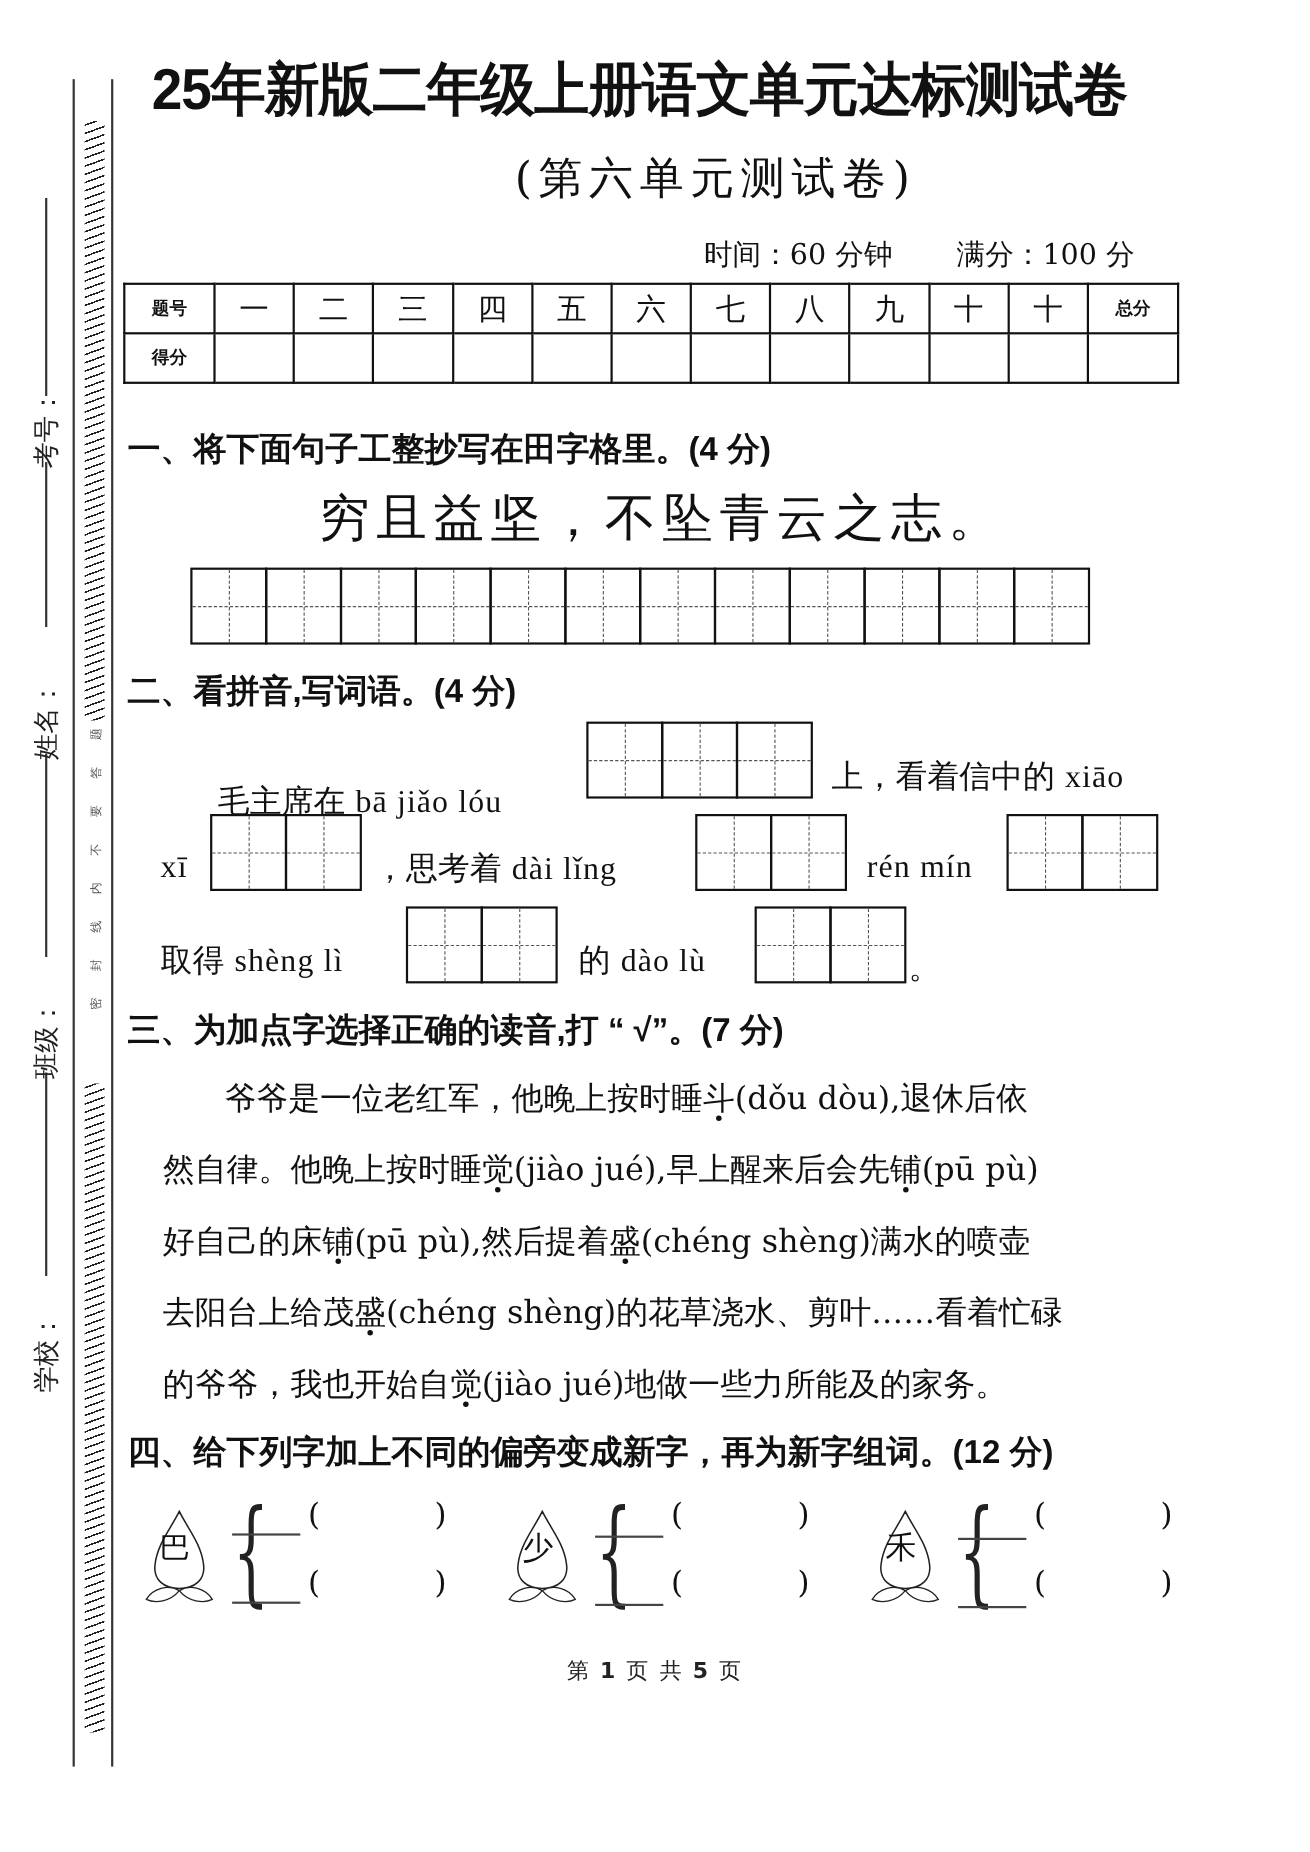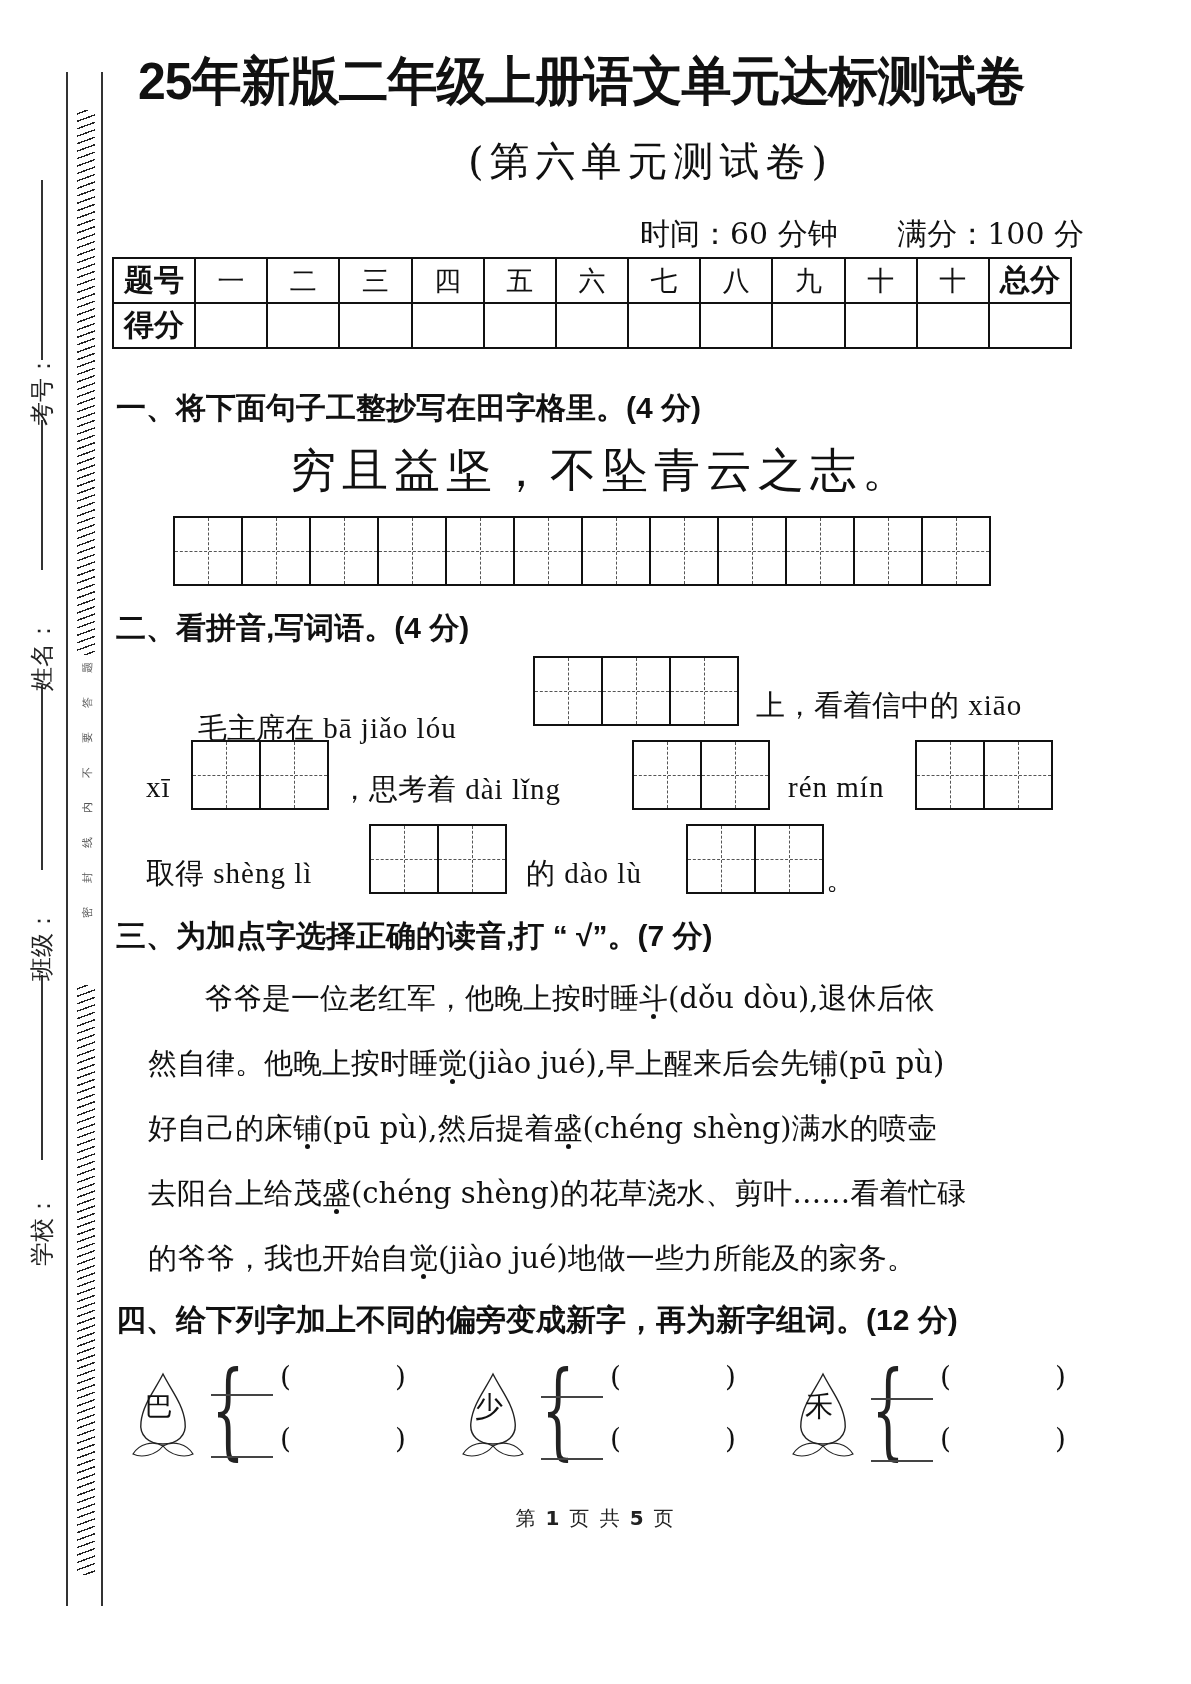--- a/index.html
+++ b/index.html
@@ -22,27 +22,27 @@
   .field-line { width: 2px; background: #333; }
   .field-label { transform: rotate(-90deg); white-space: nowrap; font-family: "DejaVu Sans", sans-serif;
                  font-size: 24px; color: #222; margin: 14px 0; }
 
   
   .main-title { position: absolute; left: 138px; top: 48px; width: 960px;
                 font-family: "Liberation Sans", "DejaVu Sans", sans-serif; font-weight: bold;
                 font-size: 50px; letter-spacing: -1px; transform: scaleY(1.05); white-space: nowrap; }
   .sub-title { position: absolute; left: 0; right: 0; margin-left: 110px; top: 134px; text-align: center;
                font-size: 40px; letter-spacing: 6px; }
-  .meta { position: absolute; top: 214px; left: 640px; font-size: 30px; white-space: nowrap; }
+  .meta { position: absolute; top: 214px; left: 640px; font-size: 26px; white-space: nowrap; }
   .meta span + span { margin-left: 50px; }
 
   
   .score-table { position: absolute; left: 112px; top: 257px; width: 960px; border-collapse: collapse; }
   .score-table td { border: 2px solid #111; height: 45px; text-align: center; font-size: 27px; }
-  .score-table td.head { width: 82px; font-family: "DejaVu Sans", sans-serif; font-weight: bold; font-size: 30px; }
+  .score-table td.head { width: 82px; font-family: "DejaVu Sans", sans-serif; font-weight: bold; font-size: 16px; }
 
   
   .sec-title { position: absolute; left: 116px; font-family: "Liberation Sans", "DejaVu Sans", sans-serif;
                font-weight: bold; font-size: 30px; white-space: nowrap; }
   .quote { position: absolute; left: 290px; top: 440px; font-size: 46px; letter-spacing: 6px; }
 
   .tz-row { position: absolute; display: flex; }
   .tz { position: relative; width: 70px; height: 70px; border: 2px solid #111; margin-left: -2px; }
   .tz:first-child { margin-left: 0; }
   .tz::before { content: ""; position: absolute; left: 50%; top: 0; bottom: 0; border-left: 1.5px dashed #555; }

